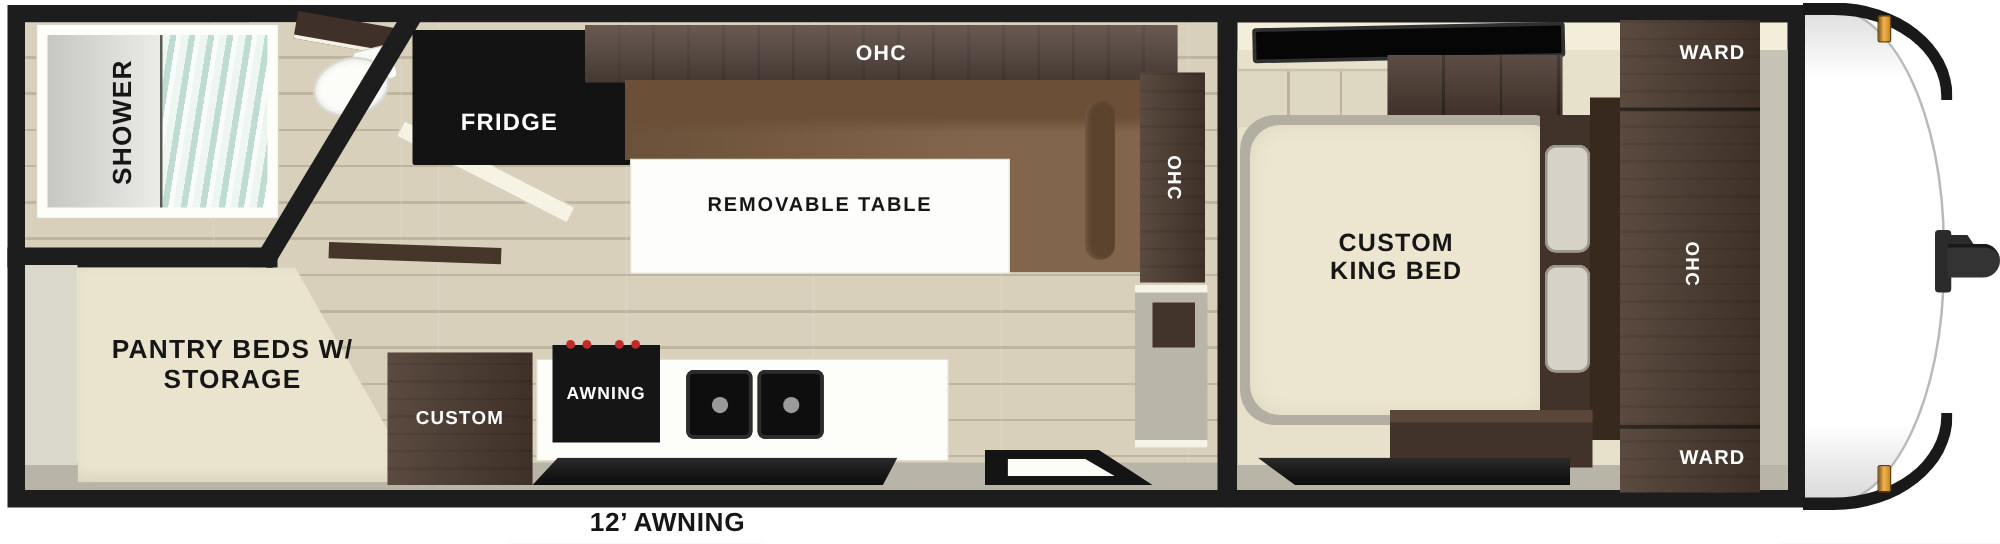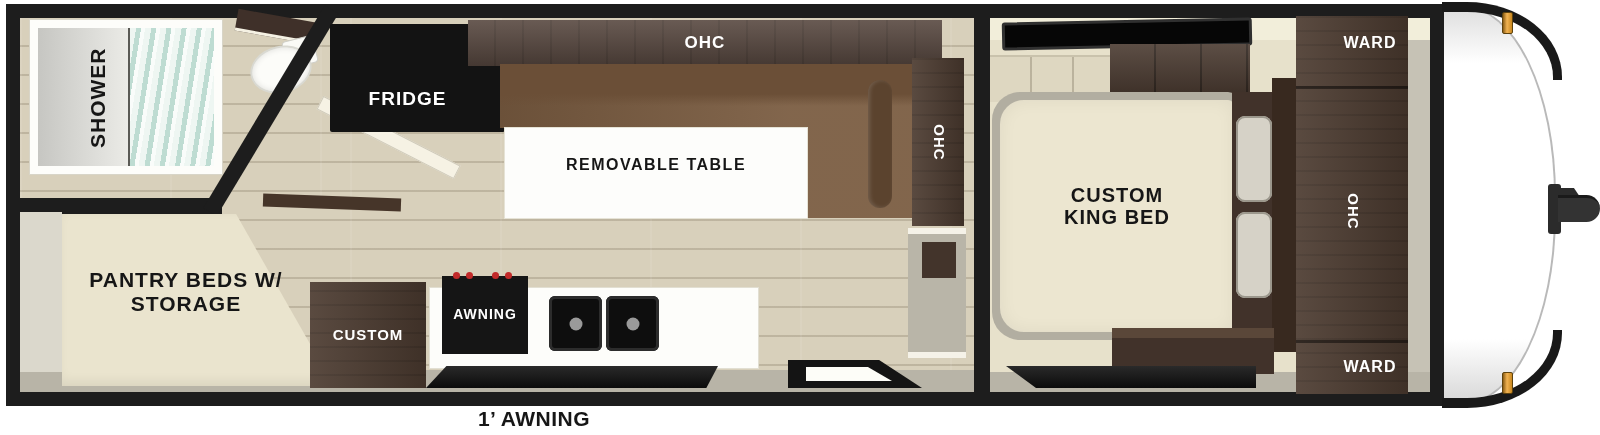--- a/index.html
+++ b/index.html
@@ -258,15 +258,15 @@
 
   <div class="abs cap"></div>
   <div class="abs cap-trim top"></div>
   <div class="abs cap-trim bot"></div>
   <div class="abs marker" style="left:1502px;top:12px;"></div>
   <div class="abs marker" style="left:1502px;top:372px;"></div>
   <div class="abs hitch-wedge"></div>
   <div class="abs hitch-plate"></div>
   <div class="abs hitch-arm"></div>
 
-  <div class="abs awning-lbl lbl dark">1’ AWNING</div>
+  <div class="abs awning-lbl lbl dark">12’ AWNING</div>
 
 </div>
 
 </body></html>

